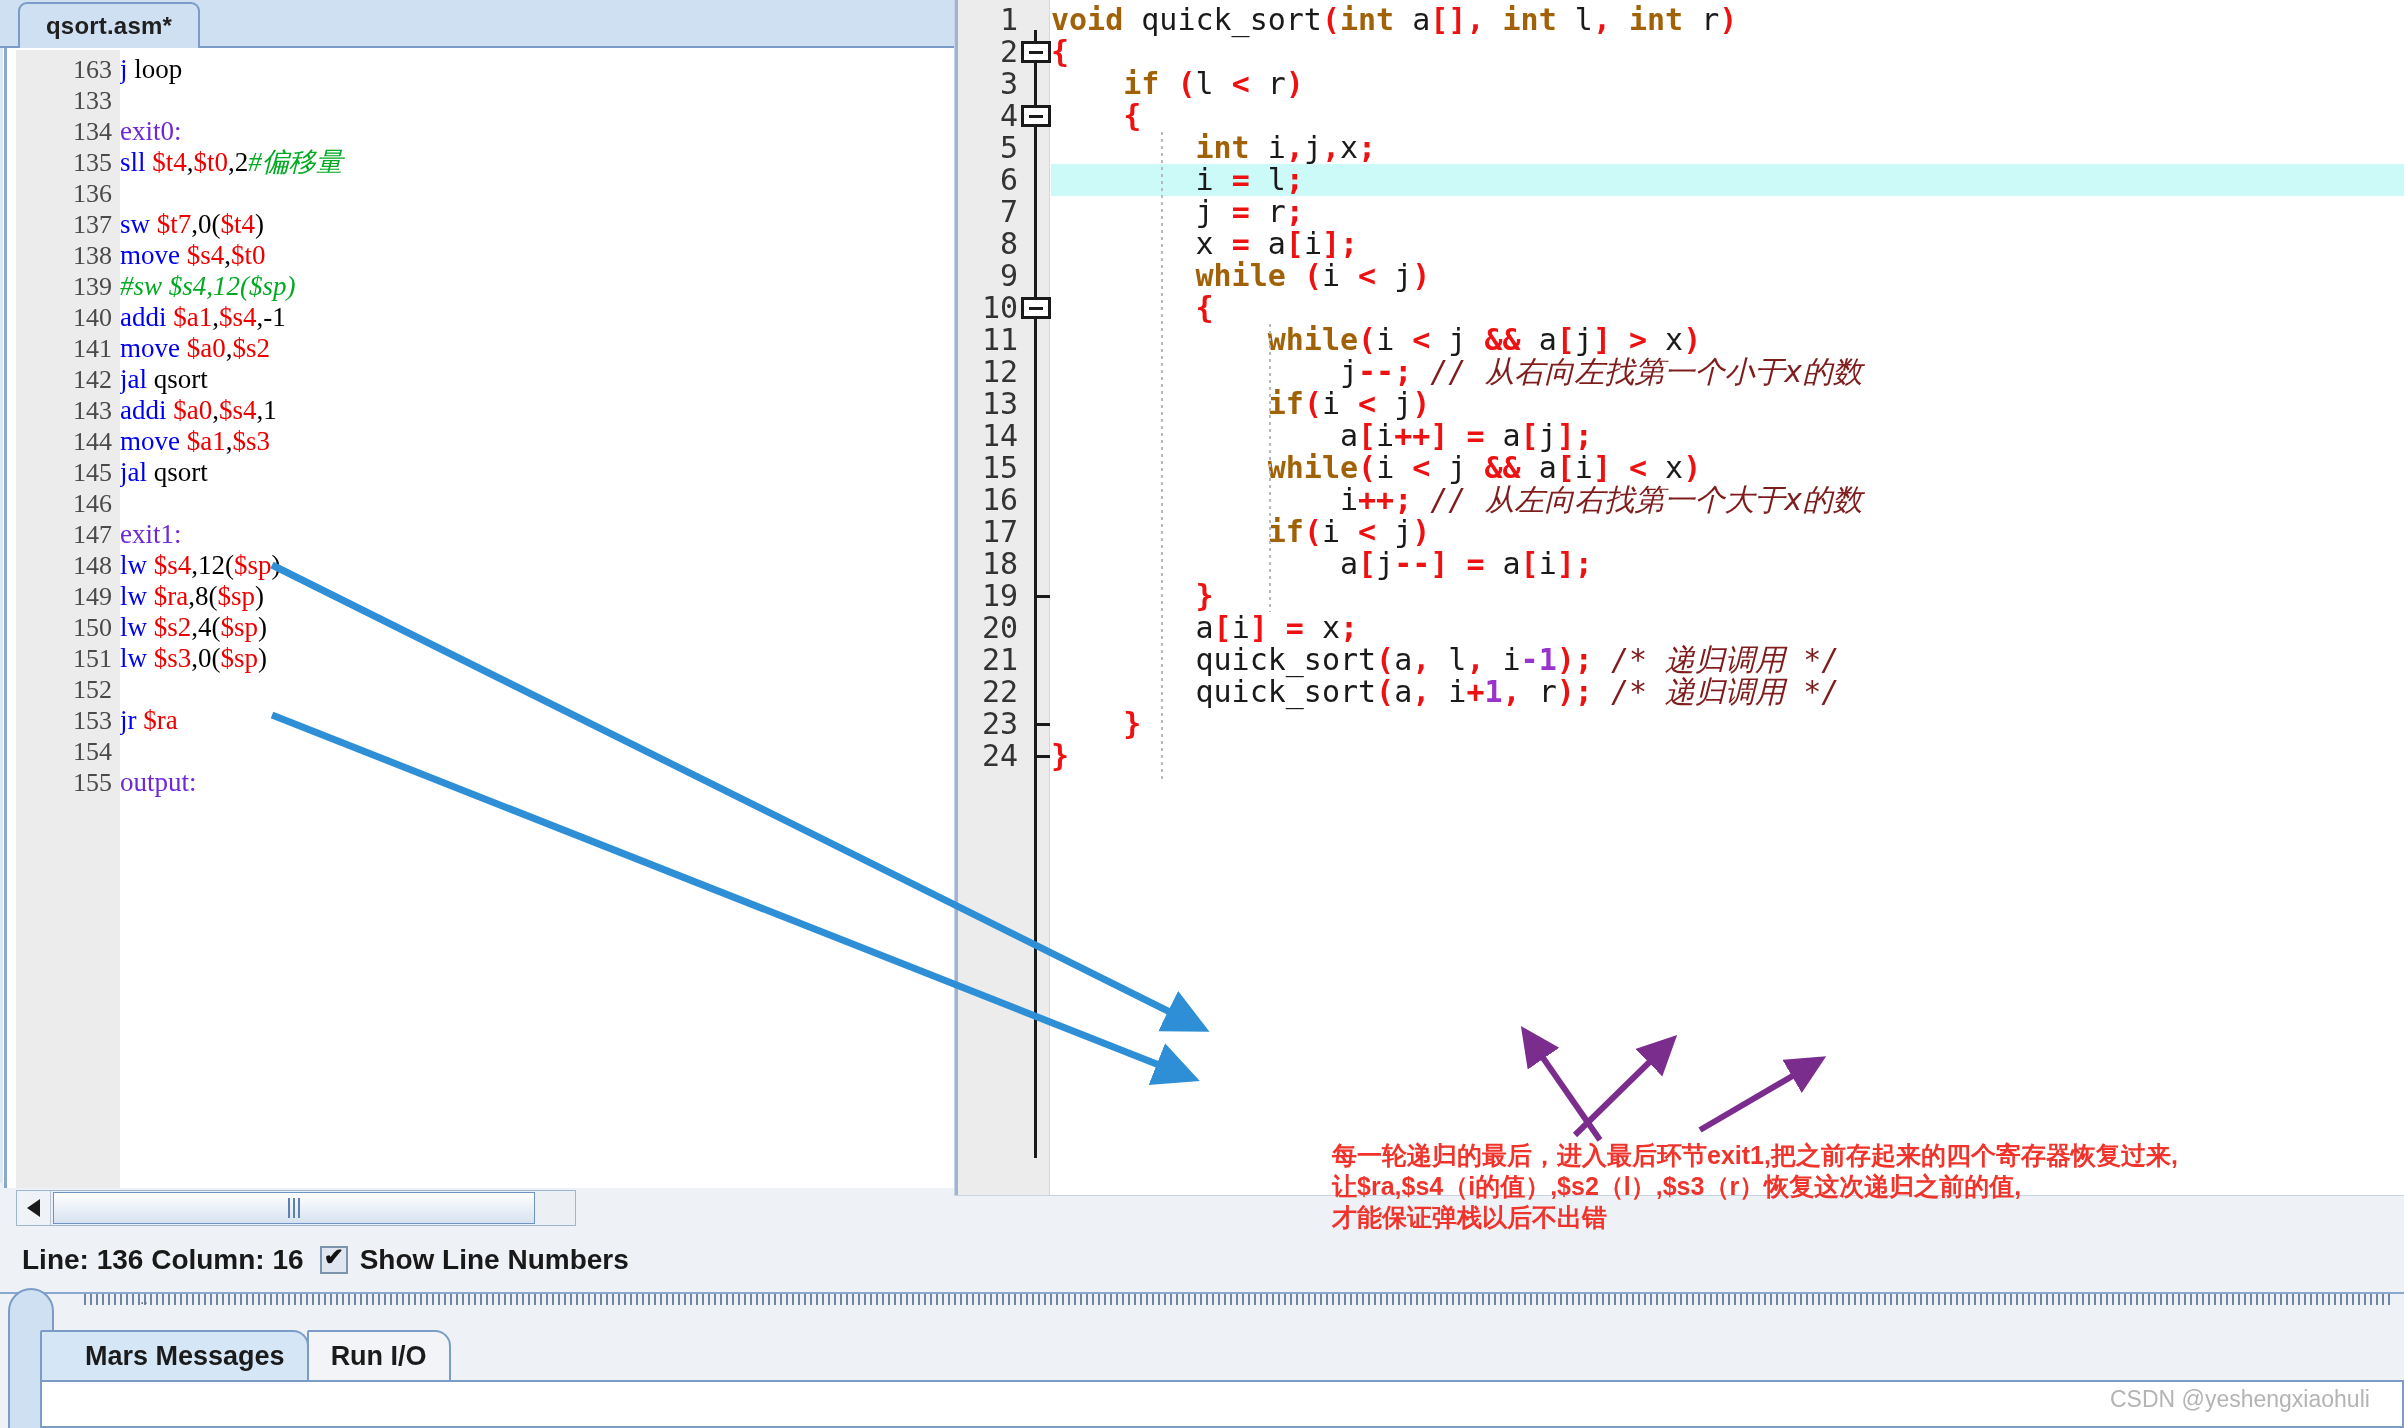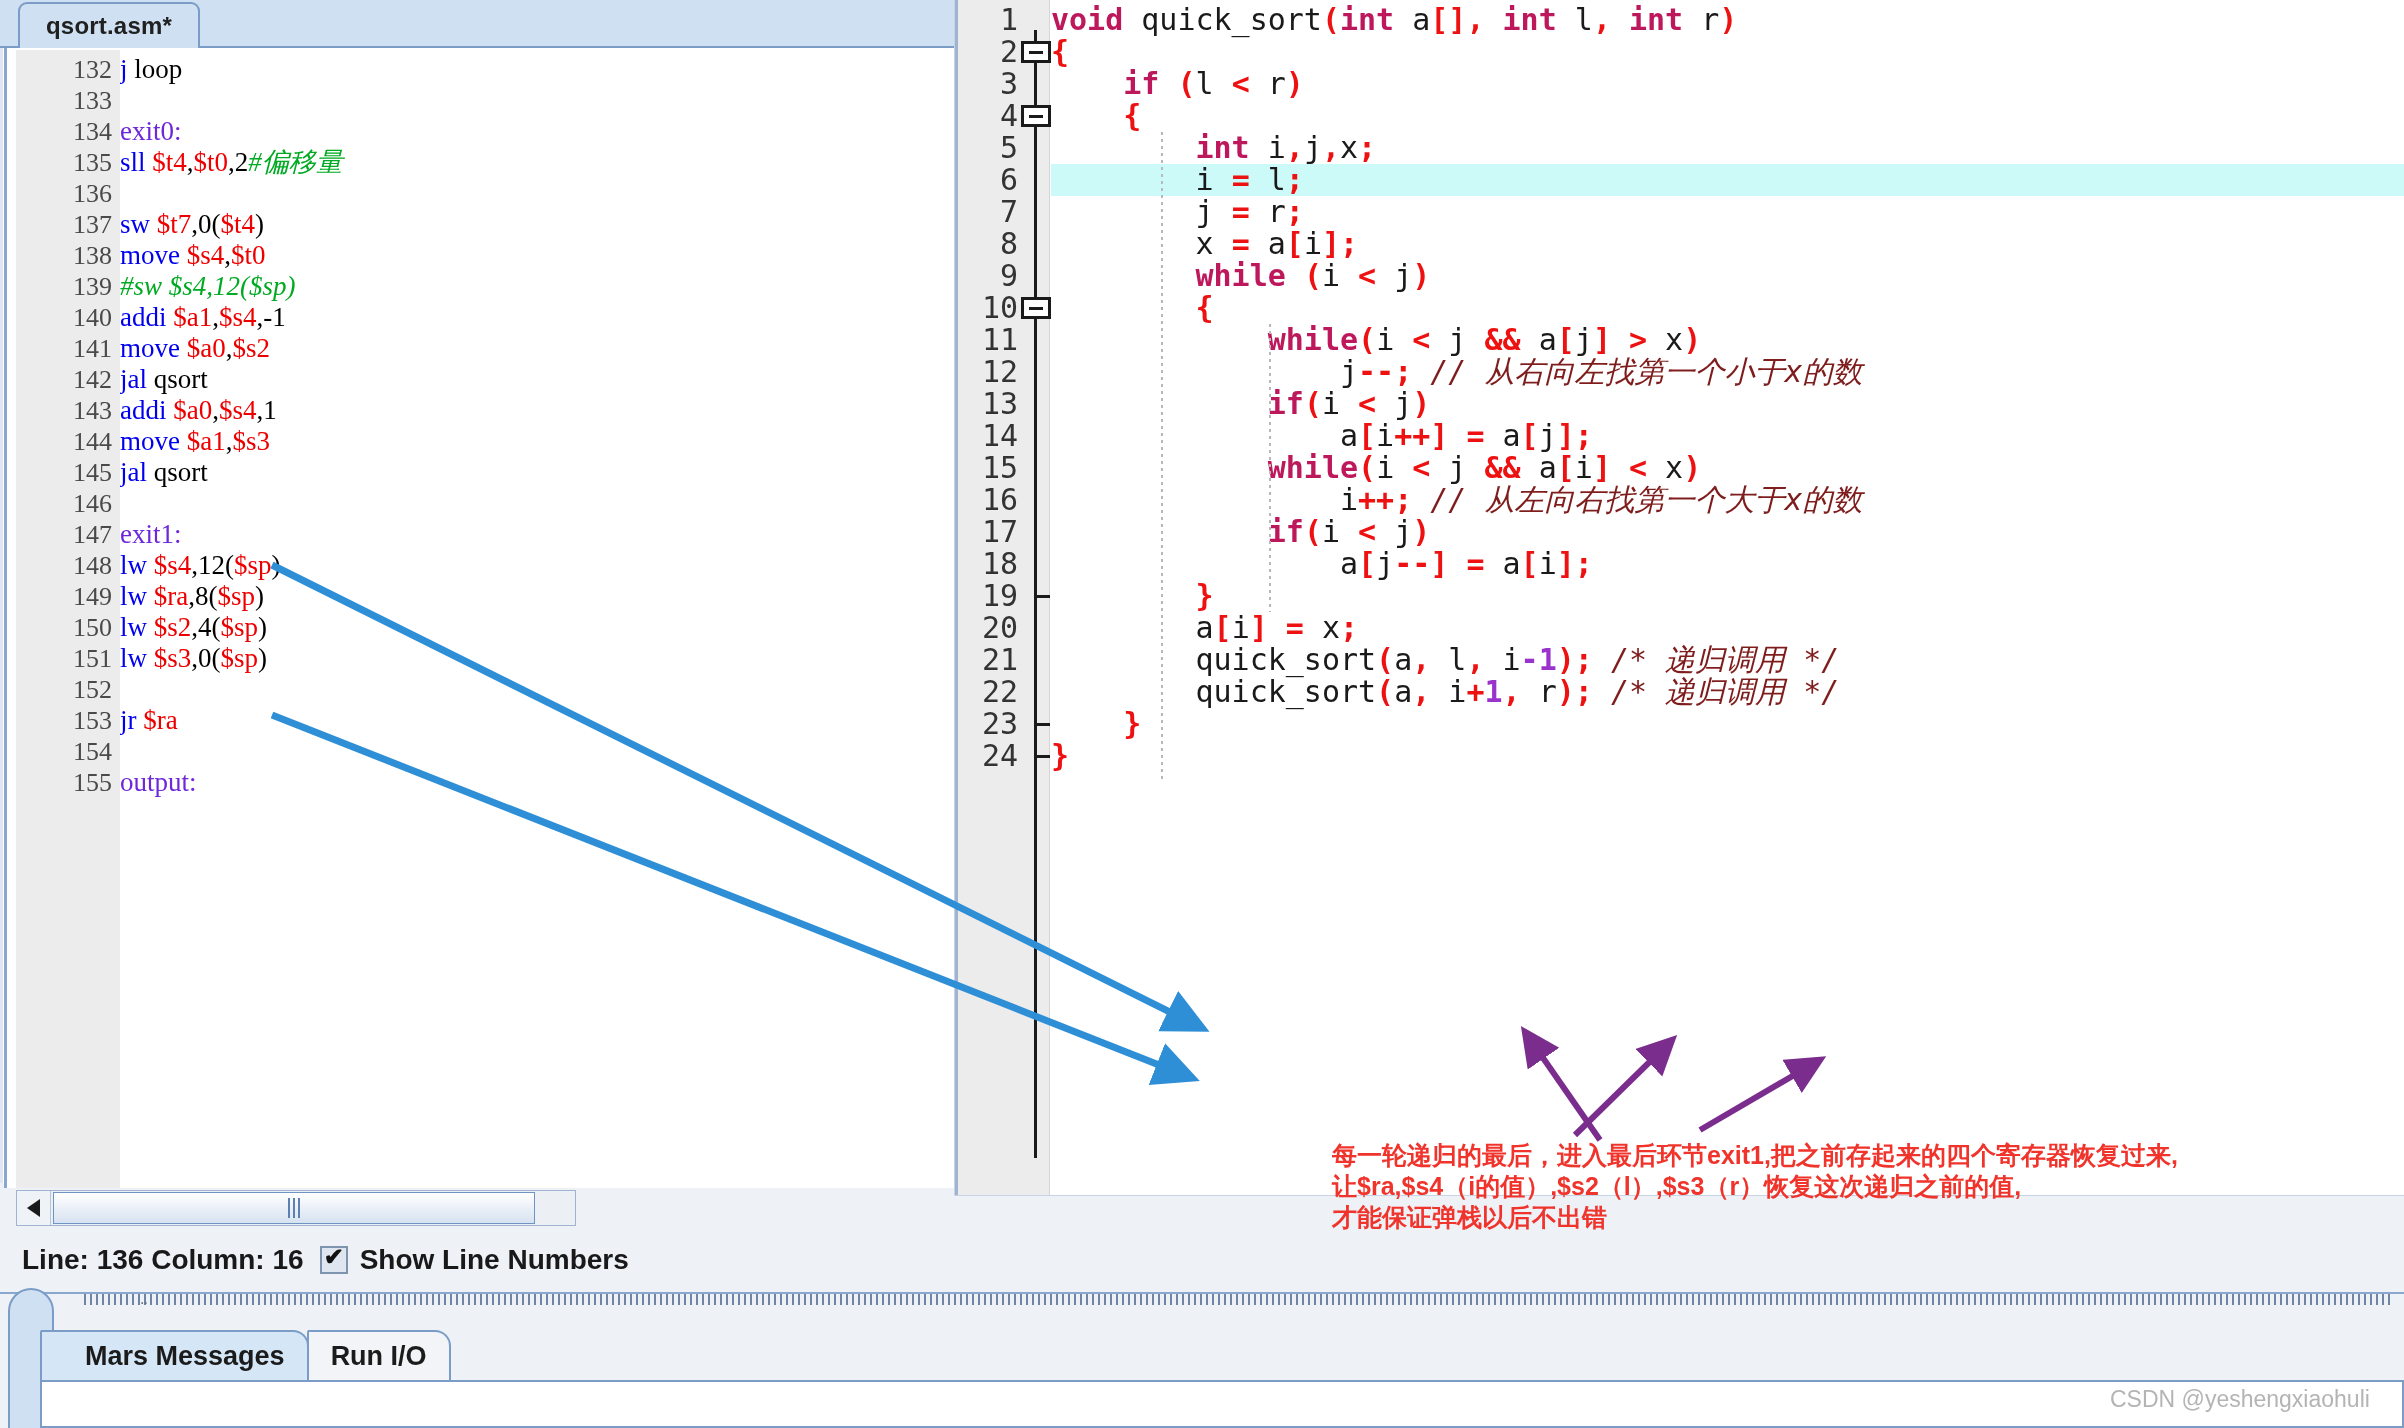--- a/index.html
+++ b/index.html
@@ -247,21 +247,21 @@
   }
   .c-row {
     position: absolute; left: 0; width: 1356px; height: 32px;
     font-family: "DejaVu Sans Mono", monospace;
     font-size: 30px;
     line-height: 32px;
     white-space: pre;
     color: #1a1a1a;
   }
   .c-row.hl { background: #ccfaf8; width: 1356px; }
-  .kw   { color: #be185d; font-weight: bold; }
+  .kw   { color: #a16207; font-weight: bold; }
   .id   { color: #1a1a1a; }
   .punct{ color: #ee1111; font-weight: bold; }
   .num  { color: #9933cc; font-weight: bold; }
   .ccmt { color: #7f1d1d; font-style: italic; }
   
   .guide {
     position: absolute;
     width: 2px;
     background: repeating-linear-gradient(to bottom, #b9b9b9 0 3px, transparent 3px 7px);
   }
@@ -297,21 +297,21 @@
     <div id="tabstrip">
       <div id="tab-qsort">
         <span>qsort.asm*</span>
       </div>
     </div>
 
     <div id="editor-left-rails"></div>
     <div id="editor-frame"></div>
 
     <div id="asm-gutter">
-        <div class="asm-ln" style="top: 4px;">132</div>
+        <div class="asm-ln" style="top: 4px;">163</div>
         <div class="asm-ln" style="top: 35px;">133</div>
         <div class="asm-ln" style="top: 66px;">134</div>
         <div class="asm-ln" style="top: 97px;">135</div>
         <div class="asm-ln" style="top: 128px;">136</div>
         <div class="asm-ln" style="top: 159px;">137</div>
         <div class="asm-ln" style="top: 190px;">138</div>
         <div class="asm-ln" style="top: 221px;">139</div>
         <div class="asm-ln" style="top: 252px;">140</div>
         <div class="asm-ln" style="top: 283px;">141</div>
         <div class="asm-ln" style="top: 314px;">142</div>

